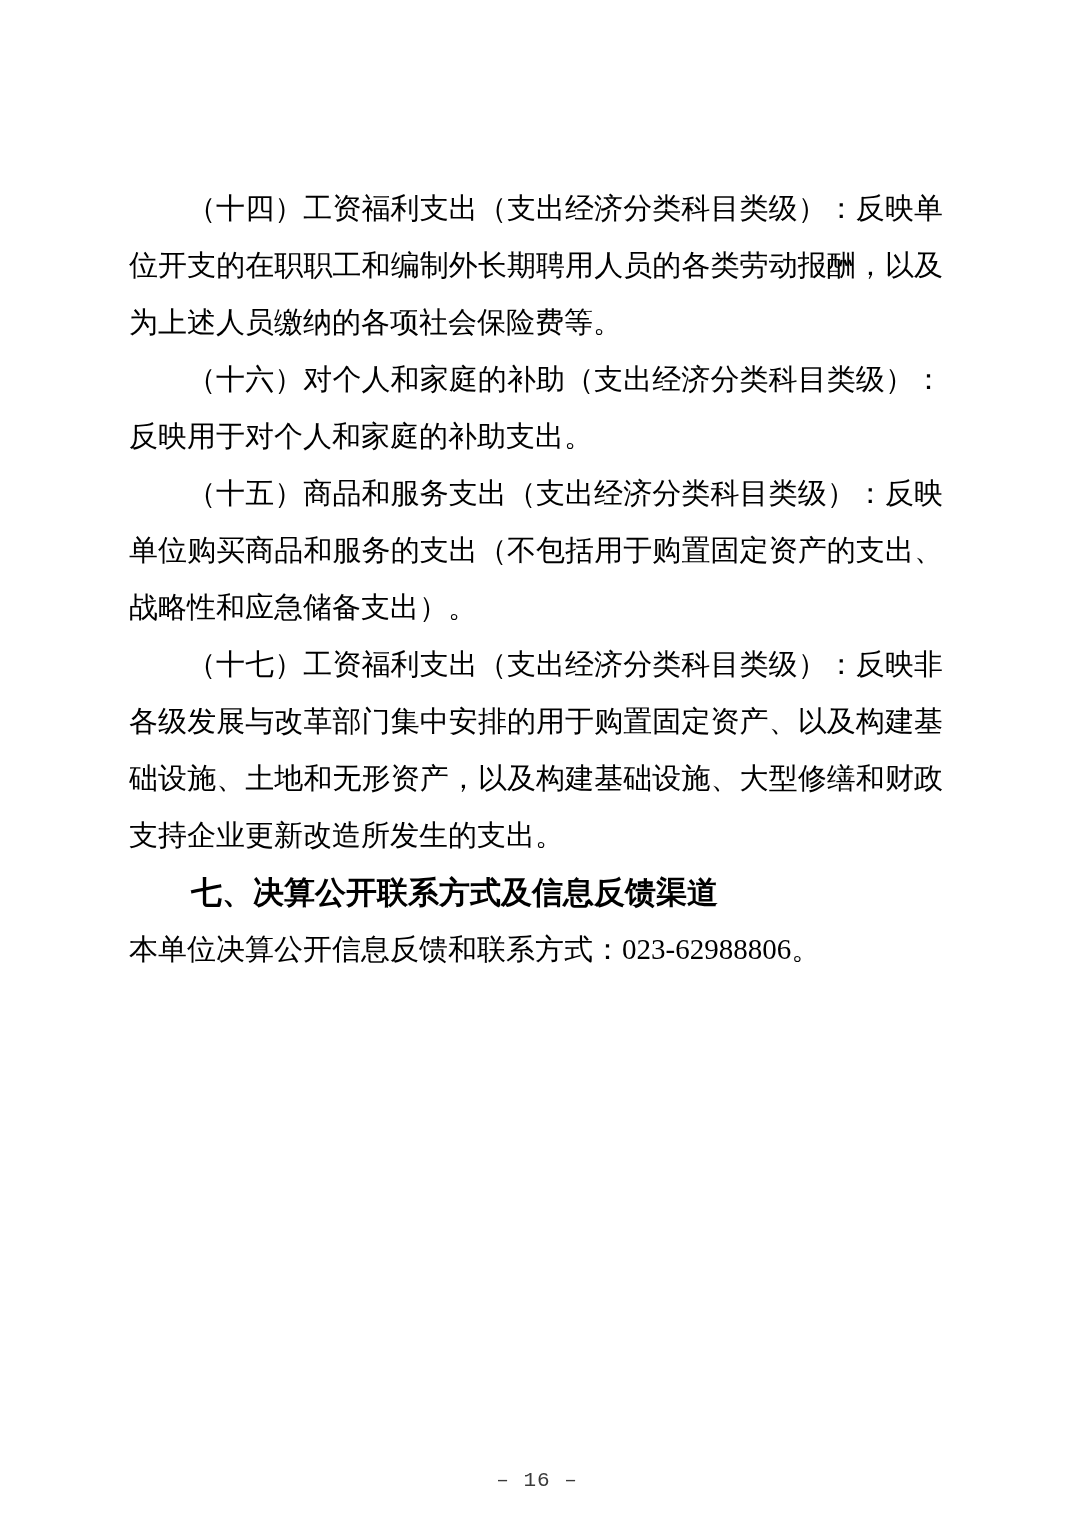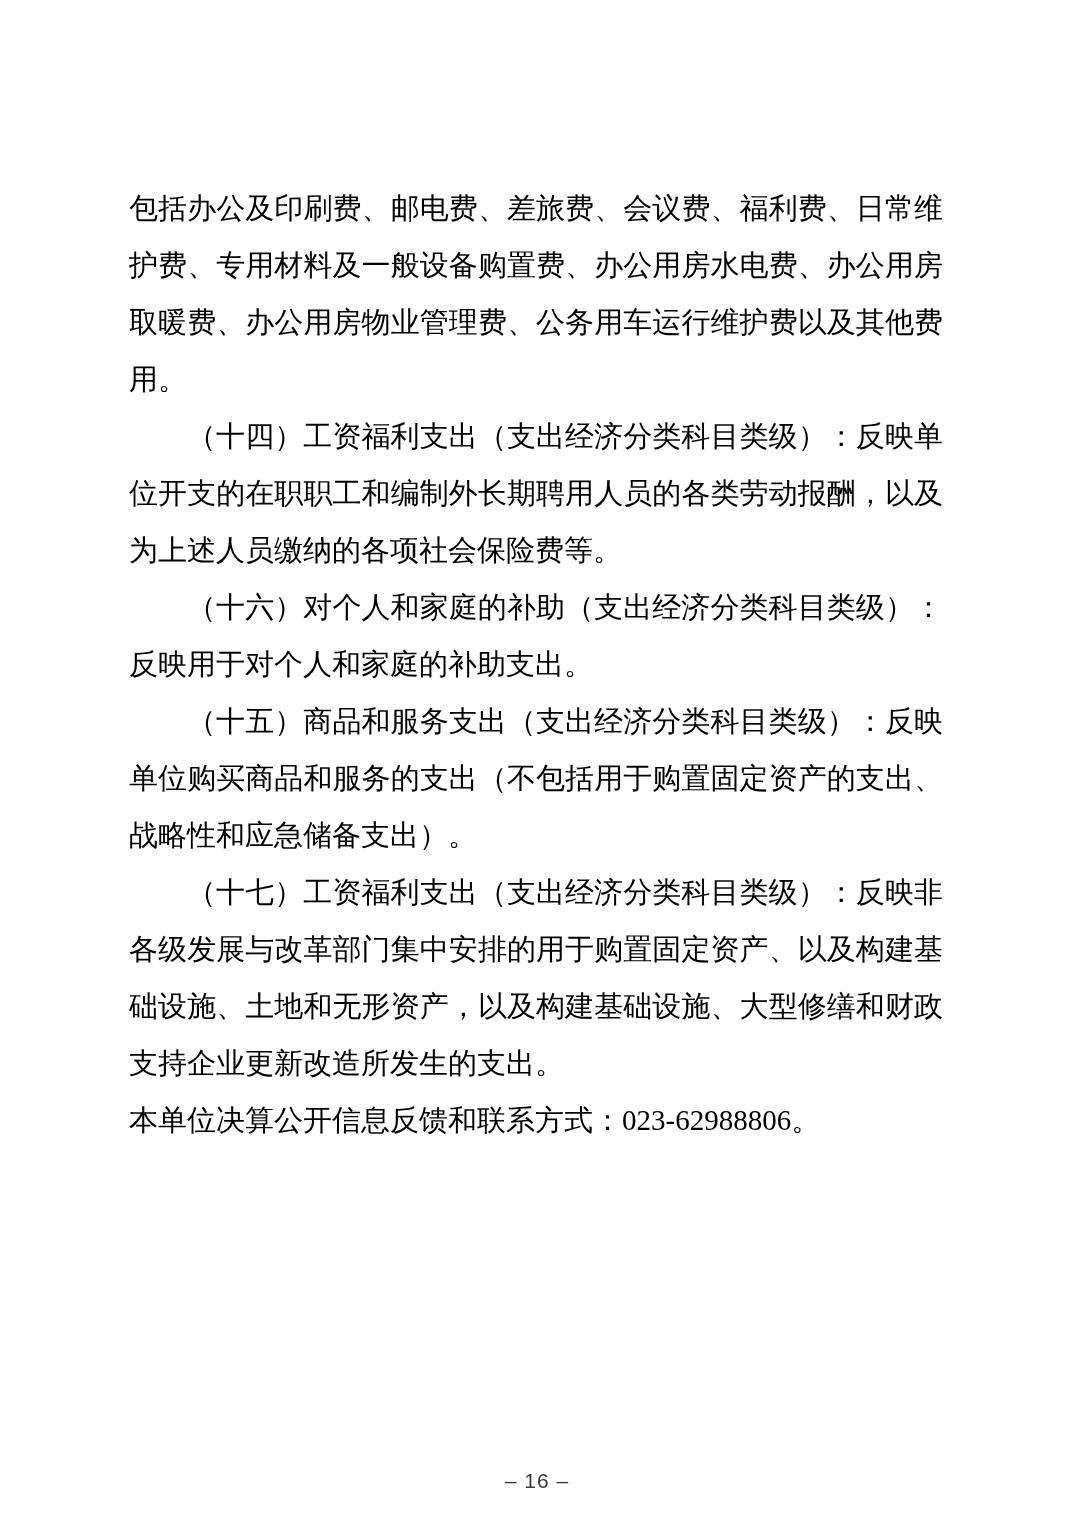--- a/index.html
+++ b/index.html
@@ -60,38 +60,38 @@
   .page-number {
     position: absolute;
     left: 0;
     right: 0;
     bottom: 26px;
     text-align: center;
     font-size: 21px;
     line-height: 26px;
     color: #3a3a3a;
     letter-spacing: 1px;
-    font-family: Liberation Sans, sans-serif;
+    font-family: Liberation Mono, monospace;
   }
 </style>
 </head>
 <body>
 
 <div class="page">
   <div class="content">
 
-    <p class="para"><span class="lead"></span><span>包括办公及印刷费、邮电费、差旅费、会议费、福利费、日常维护费、专用材料及一般设备购置费、办公用房水电费、办公用房取暖费、办公用房物业管理费、公务用车运行维护费以及其他费用。</span></p>
 
     <p class="para indent"><span class="lead">（十四）工资福利支出（支出经济分类科目类级）：</span><span>反映单位开支的在职职工和编制外长期聘用人员的各类劳动报酬，以及为上述人员缴纳的各项社会保险费等。</span></p>
 
     <p class="para indent"><span class="lead">（十六）对个人和家庭的补助（支出经济分类科目类级）：</span><span>反映用于对个人和家庭的补助支出。</span></p>
 
     <p class="para indent"><span class="lead">（十五）商品和服务支出（支出经济分类科目类级）：</span><span>反映单位购买商品和服务的支出（不包括用于购置固定资产的支出、战略性和应急储备支出）。</span></p>
 
     <p class="para indent"><span class="lead">（十七）工资福利支出（支出经济分类科目类级）：</span><span>反映非各级发展与改革部门集中安排的用于购置固定资产、以及构建基础设施、土地和无形资产，以及构建基础设施、大型修缮和财政支持企业更新改造所发生的支出。</span></p>
 
+    <h2 class="heading">七、决算公开联系方式及信息反馈渠道</h2>
 
     <p class="para contact">本单位决算公开信息反馈和联系方式：023-62988806。</p>
 
   </div>
 
   <div class="page-number">– 16 –</div>
 </div>
 
 </body></html>

